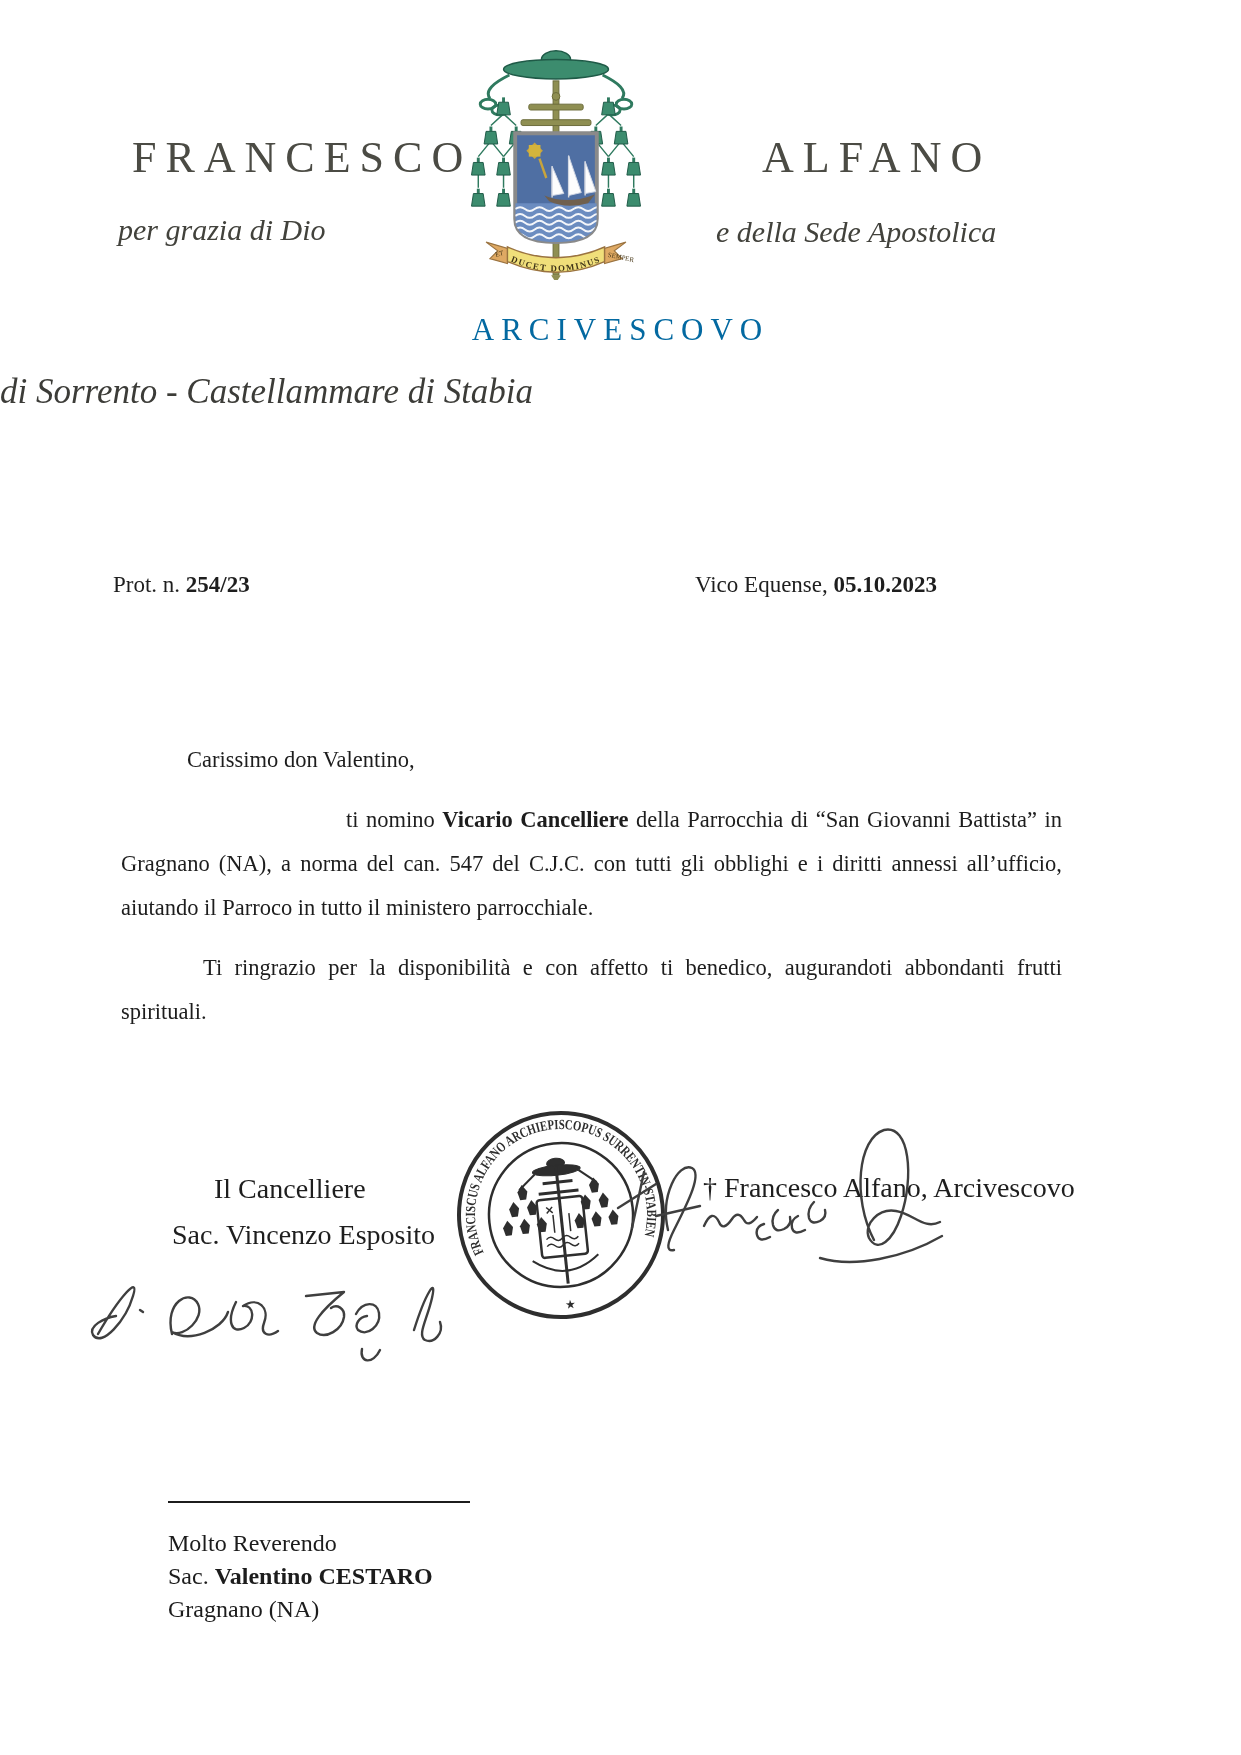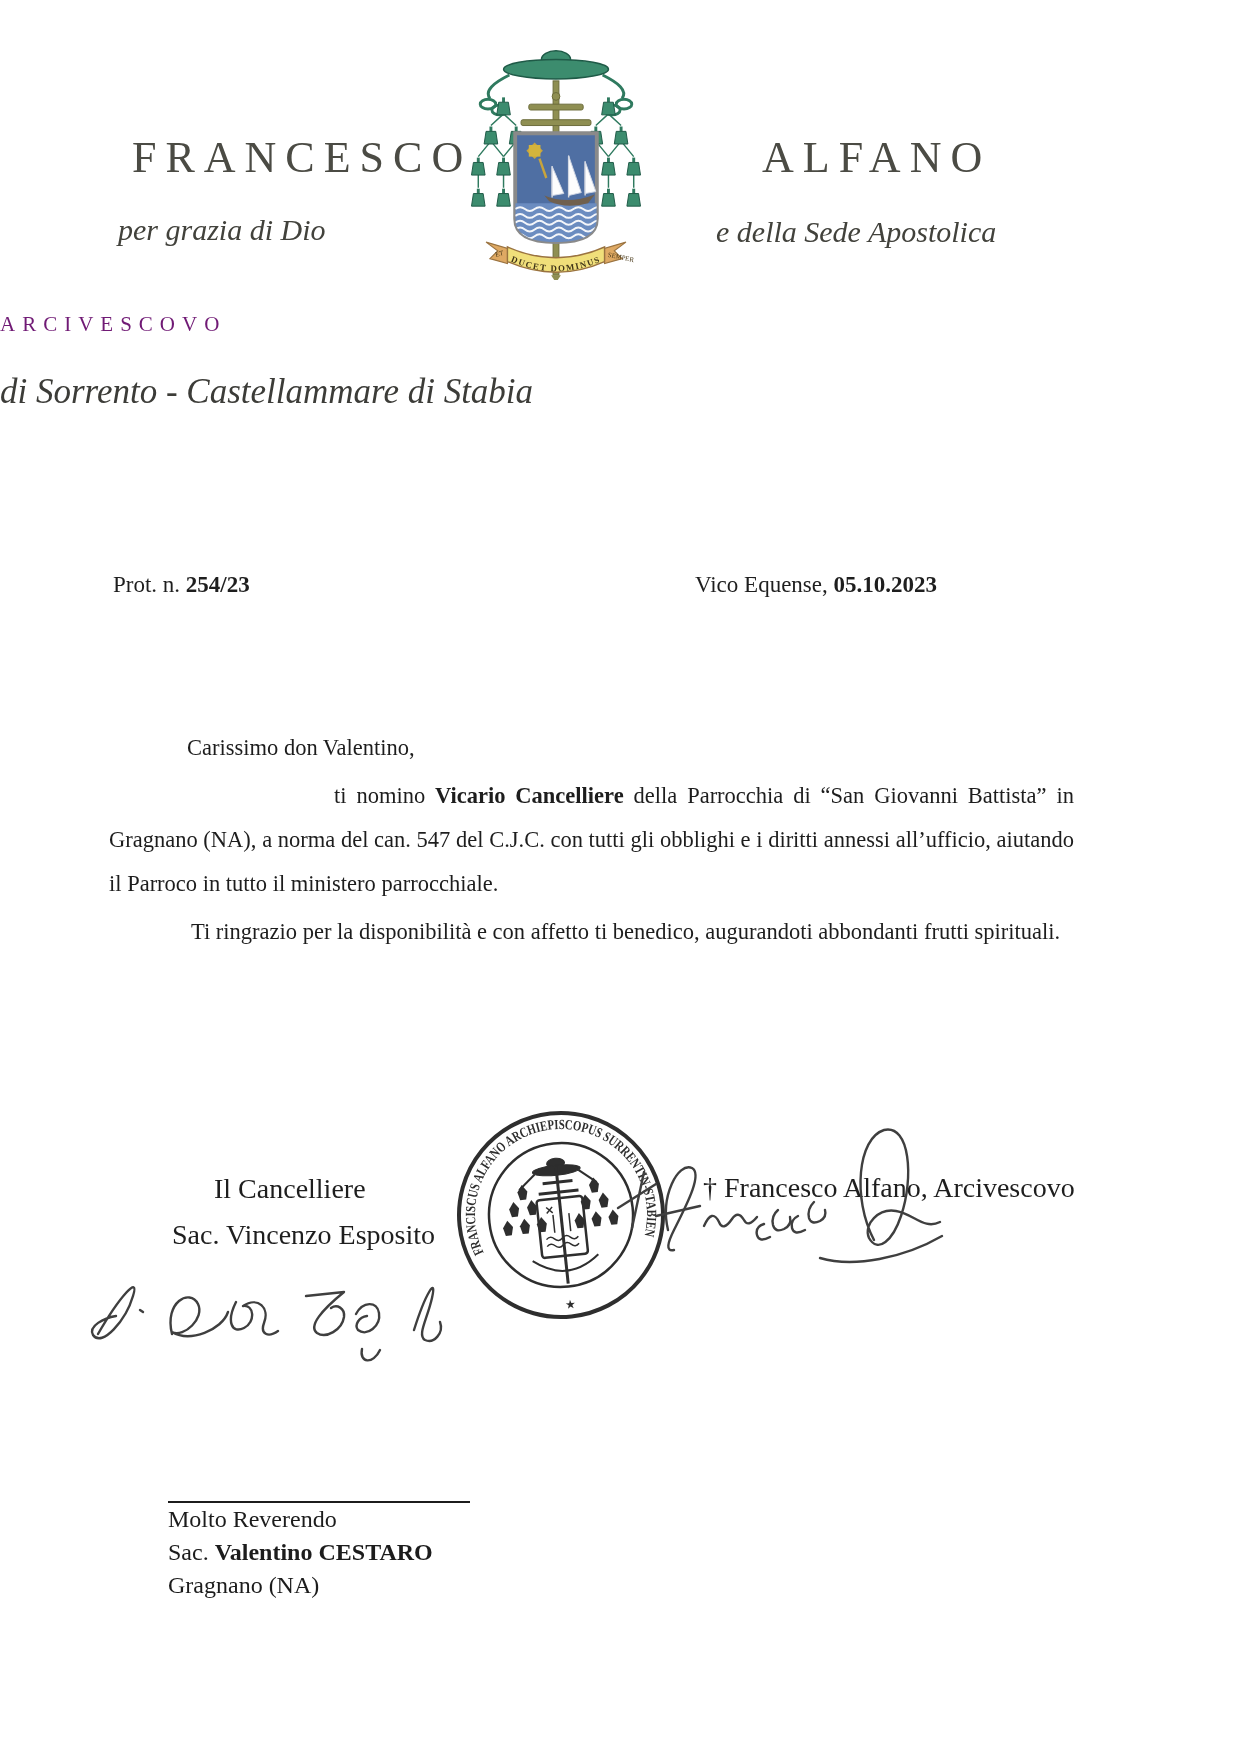--- a/index.html
+++ b/index.html
@@ -1,26 +1,26 @@
 <!DOCTYPE html>
 <html><head>
 <meta charset="utf-8">
 <style>
   html,body{margin:0;padding:0;background:#e8e8e8;}
   .page{position:relative;width:1241px;height:1755px;background:#ffffff;
         font-family:"Liberation Serif",serif;color:#222;overflow:hidden;margin:0 auto;}
   .abs{position:absolute;}
   .bigname{font-size:44px;letter-spacing:9px;color:#4b4b44;font-weight:400;}
   .motto{font-size:30px;font-style:italic;color:#42423c;font-family:Liberation Serif, serif;}
-  .archtitle{width:100%;font-size:21px;letter-spacing:7px;color:#701a75;}
+  .archtitle{width:100%;text-align:center;font-size:31px;letter-spacing:7px;color:#0369a1;}
   .see{width:100%;text-align:left;font-size:35px;font-style:italic;color:#3c3c38;}
   .refrow{font-size:23px;color:#1e1e1e;}
   .bold{font-weight:bold;}
   .body-text{width:973px;font-size:22.5px;line-height:44px;text-align:justify;color:#1d1d1d;}
-  .body-text p{margin:4px;}
+  .body-text p{margin:16px;}
   .sal{margin-left:82px !important;text-align:left;}
   .p1{text-indent:225px;}
   .pind{text-indent:82px;}
   .signline{font-size:28px;color:#1e1e1e;}
   .rcpt{font-size:24px;line-height:33px;color:#1c1c1c;}
   .rule{background:#1c1c1c;height:2px;}
   svg{display:block;}
   .sig path{fill:none;stroke:#3f3f3f;stroke-width:2.4;stroke-linecap:round;stroke-linejoin:round;}
 </style>
 </head>
@@ -231,20 +231,20 @@
       <path d="M176,132 q-7,6 -5,15 q2,8 11,4 q8,-4 6,-12"></path>
       <path d="M196,138 q-8,4 -6,12 q2,8 13,2"></path>
       <path d="M212,124 q-7,7 -5,16 q2,7 11,3 q7,-4 5,-11"></path>
       <path d="M272,162 C250,120 256,60 282,52 C308,46 312,100 299,138 C291,162 276,176 267,160 C261,146 277,130 294,133 C312,136 322,152 338,144"></path>
       <path d="M218,180 C252,190 302,180 340,158"></path>
     </svg>
   </div>
 
   <div class="abs" style="left:168px;top:1501px;">
     <div class="rule" style="width:302px;"></div>
-    <div class="rcpt" style="margin-top:0;">
+    <div class="rcpt" style="margin-top:24px;">
       <div>Molto Reverendo</div>
       <div><span>Sac. </span><span class="bold">Valentino CESTARO</span></div>
       <div>Gragnano (NA)</div>
     </div>
   </div>
 
 </div>
 
 </body></html>

